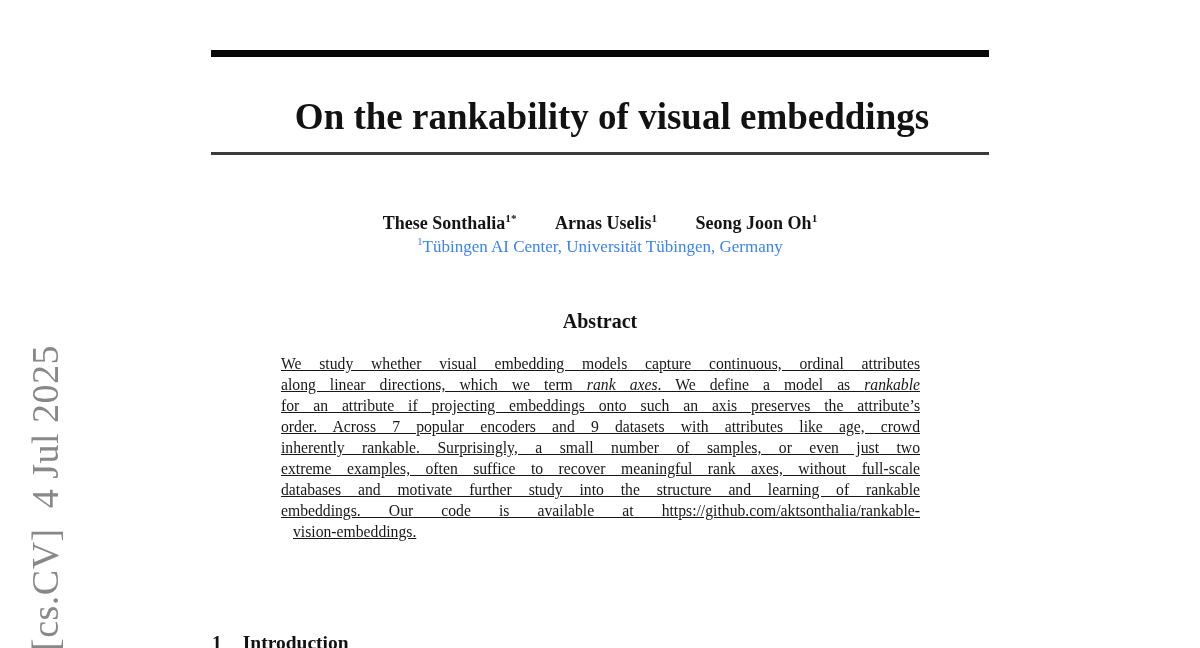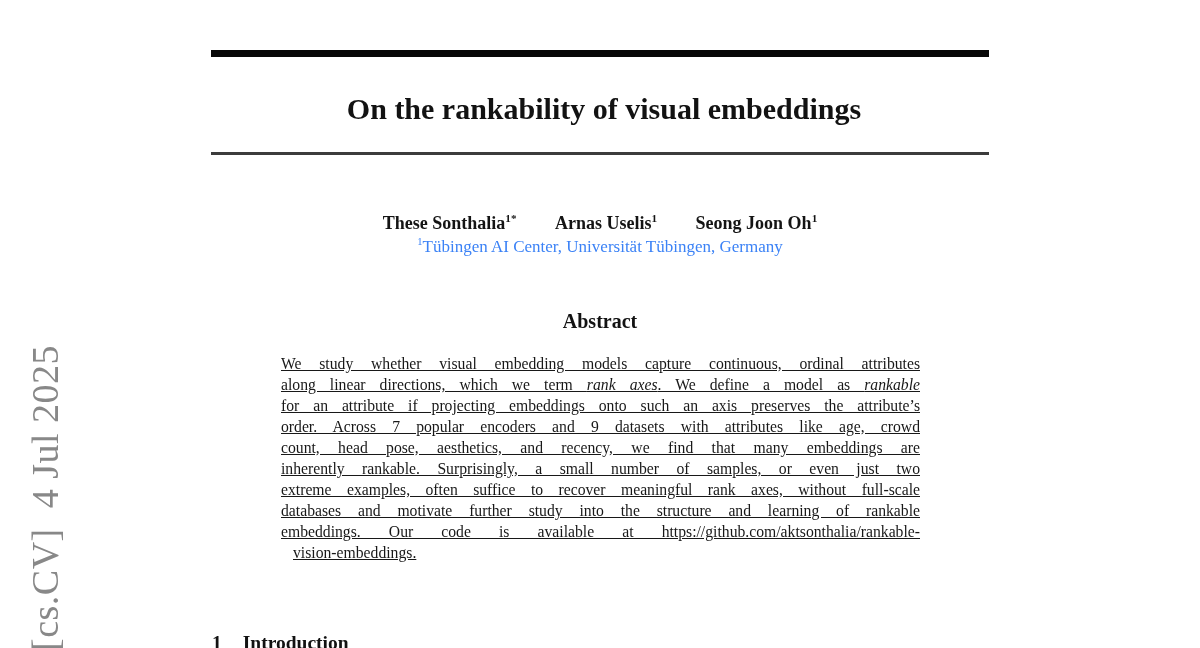--- a/index.html
+++ b/index.html
@@ -40,23 +40,23 @@
     top: 50px;
     width: 778px;
     height: 7px;
     background: #070707;
   }
   .title {
     position: absolute;
     left: 211px;
     top: 85px;
     width: 778px;
-    margin: 4px;
+    margin: 12px;
     text-align: center;
-    font-size: 30px;
+    font-size: 37px;
     line-height: 40px;
     font-weight: 700;
     color: #121212;
   }
   .bottom-rule {
     position: absolute;
     left: 211px;
     top: 152px;
     width: 778px;
     height: 3px;
@@ -150,21 +150,20 @@
 
   <div class="affiliation"><sup>1</sup><span>Tübingen AI Center, Universität Tübingen, Germany</span></div>
 
   <div class="abstract-heading">Abstract</div>
 
   <div class="abstract-body">
       <div class="abs-line">We study whether visual embedding models capture continuous, ordinal attributes</div>
       <div class="abs-line">along linear directions, which we term <em>rank axes</em>. We define a model as <em>rankable</em></div>
       <div class="abs-line">for an attribute if projecting embeddings onto such an axis preserves the attribute’s</div>
       <div class="abs-line">order. Across 7 popular encoders and 9 datasets with attributes like age, crowd</div>
-      <div class="abs-line">count, head pose, aesthetics, and recency, we find that many embeddings are</div>
       <div class="abs-line">inherently rankable. Surprisingly, a small number of samples, or even just two</div>
       <div class="abs-line">extreme examples, often suffice to recover meaningful rank axes, without full-scale</div>
       <div class="abs-line">databases and motivate further study into the structure and learning of rankable</div>
       <div class="abs-line">embeddings. Our code is available at https://github.com/aktsonthalia/rankable-</div>
       <div class="abs-line last">vision-embeddings.</div>
     </div>
 
   <div class="section-heading">
     <span class="sec-num">1</span><span class="sec-title">Introduction</span>
   </div>

